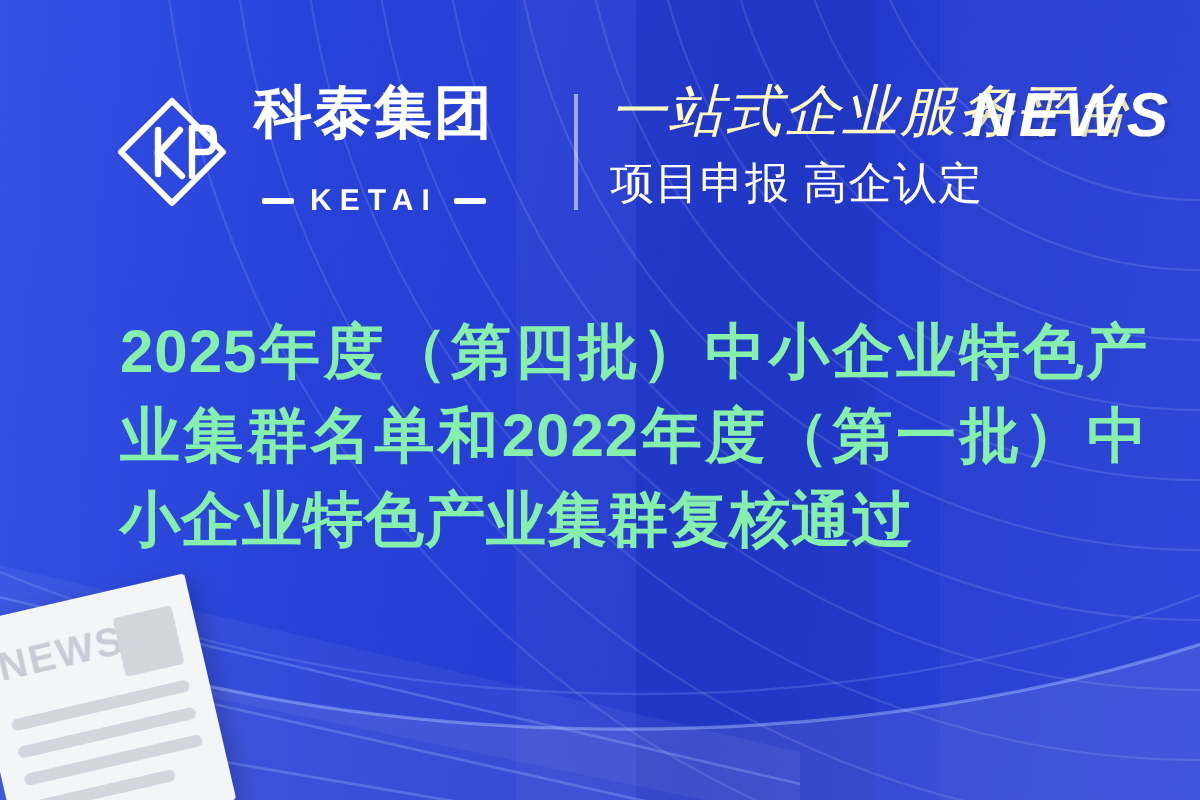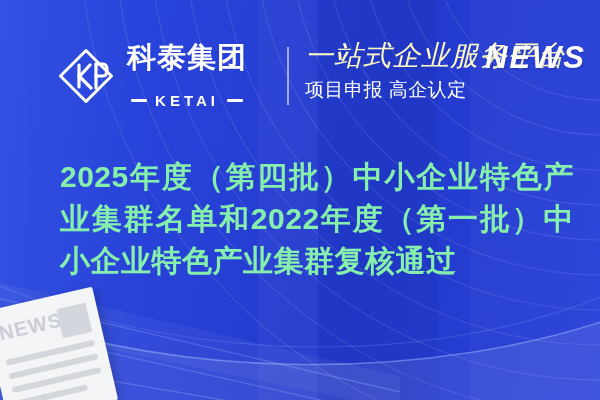--- a/index.html
+++ b/index.html
@@ -130,21 +130,21 @@
     color: #fef9c3;
     font-size: 28px;
     font-weight: 400;
     letter-spacing: 1px;
     line-height: 1.15;
     white-space: nowrap;
     font-style: italic;
   }
   .tagline-sub {
     color: #ffffff;
-    font-size: 19px;
+    font-size: 22px;
     font-weight: 400;
     letter-spacing: .5px;
     line-height: 1.3;
     margin-top: 6px;
     white-space: nowrap;
   }
 
   .news-badge {
     position: absolute;
     right: 14px;

